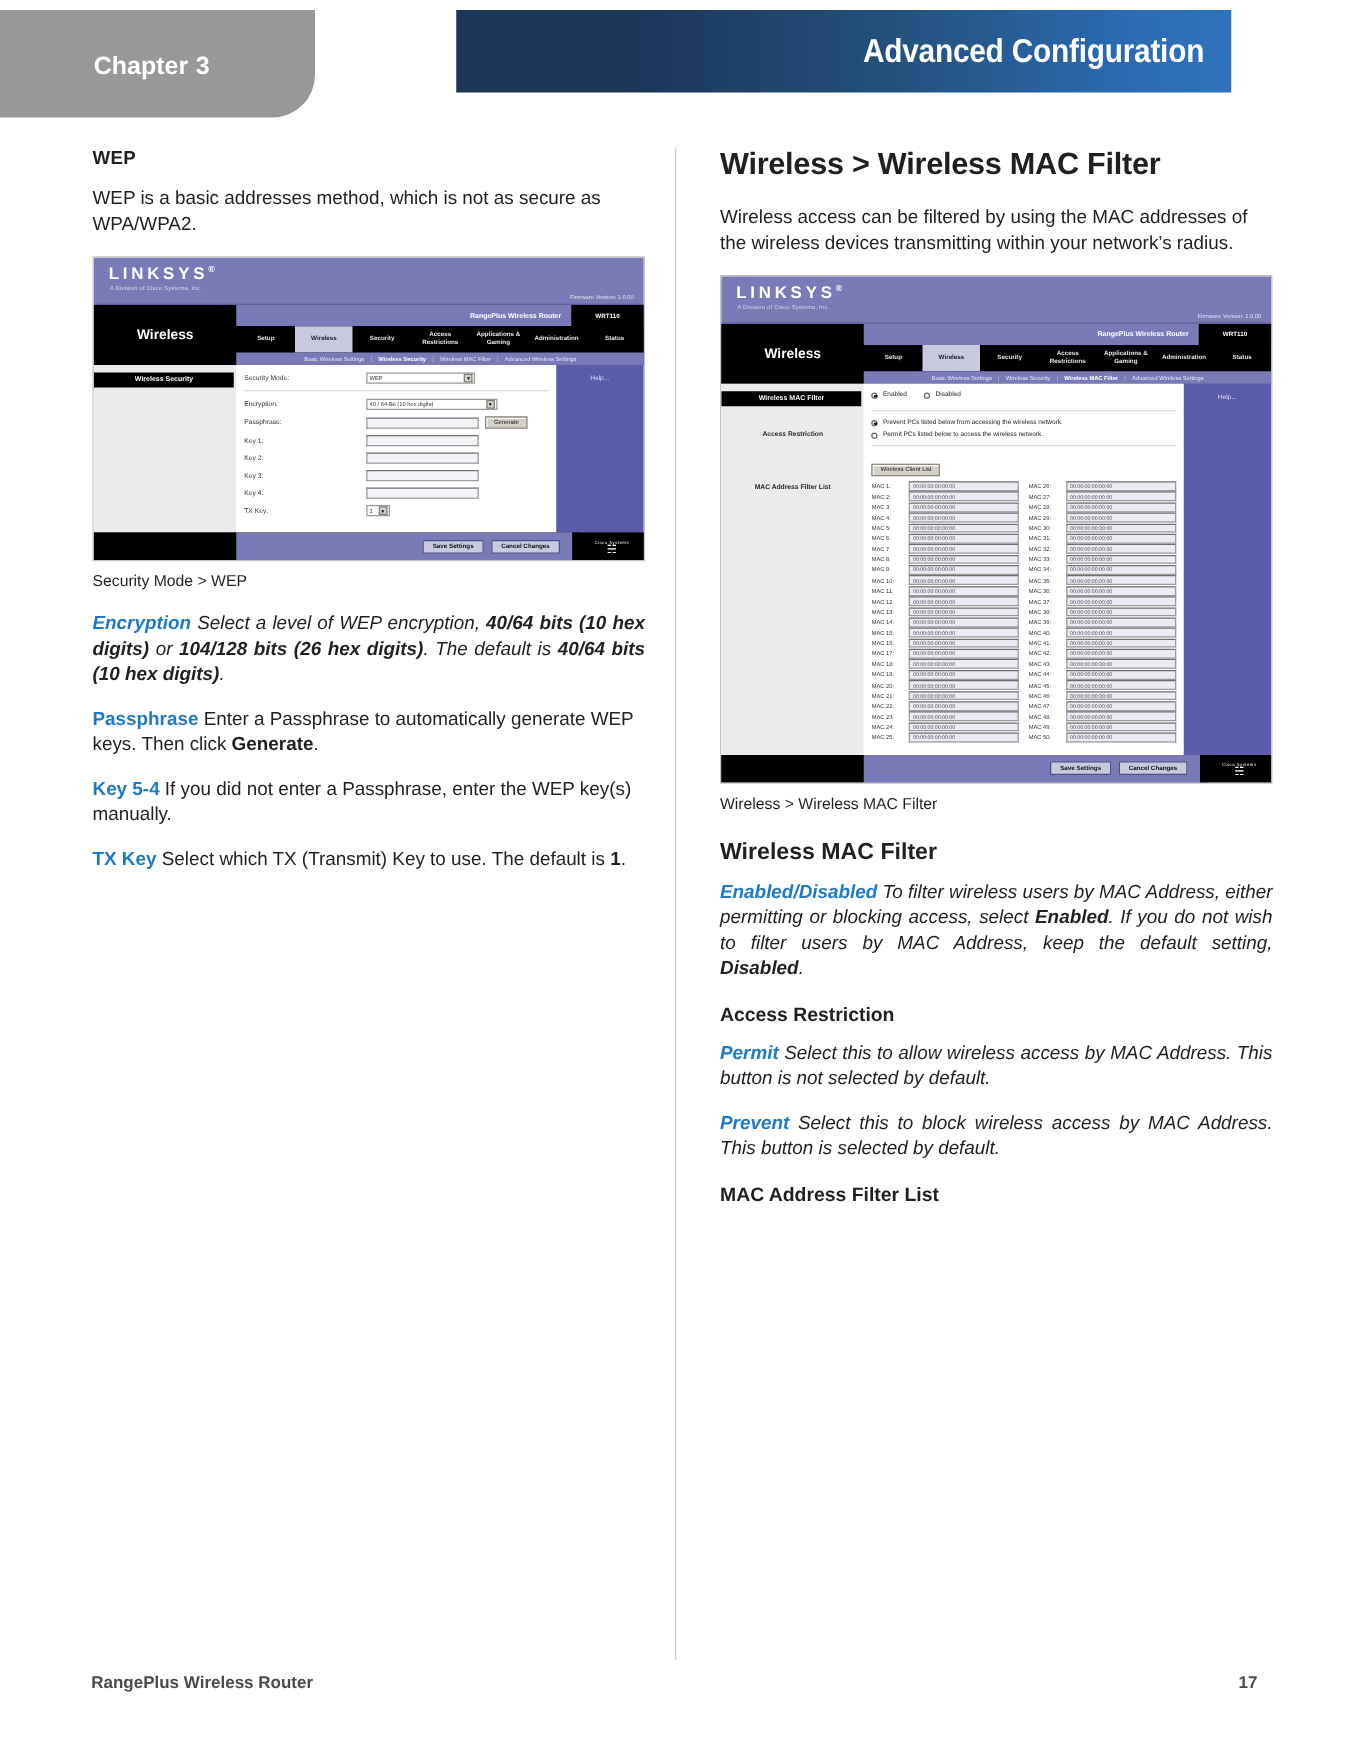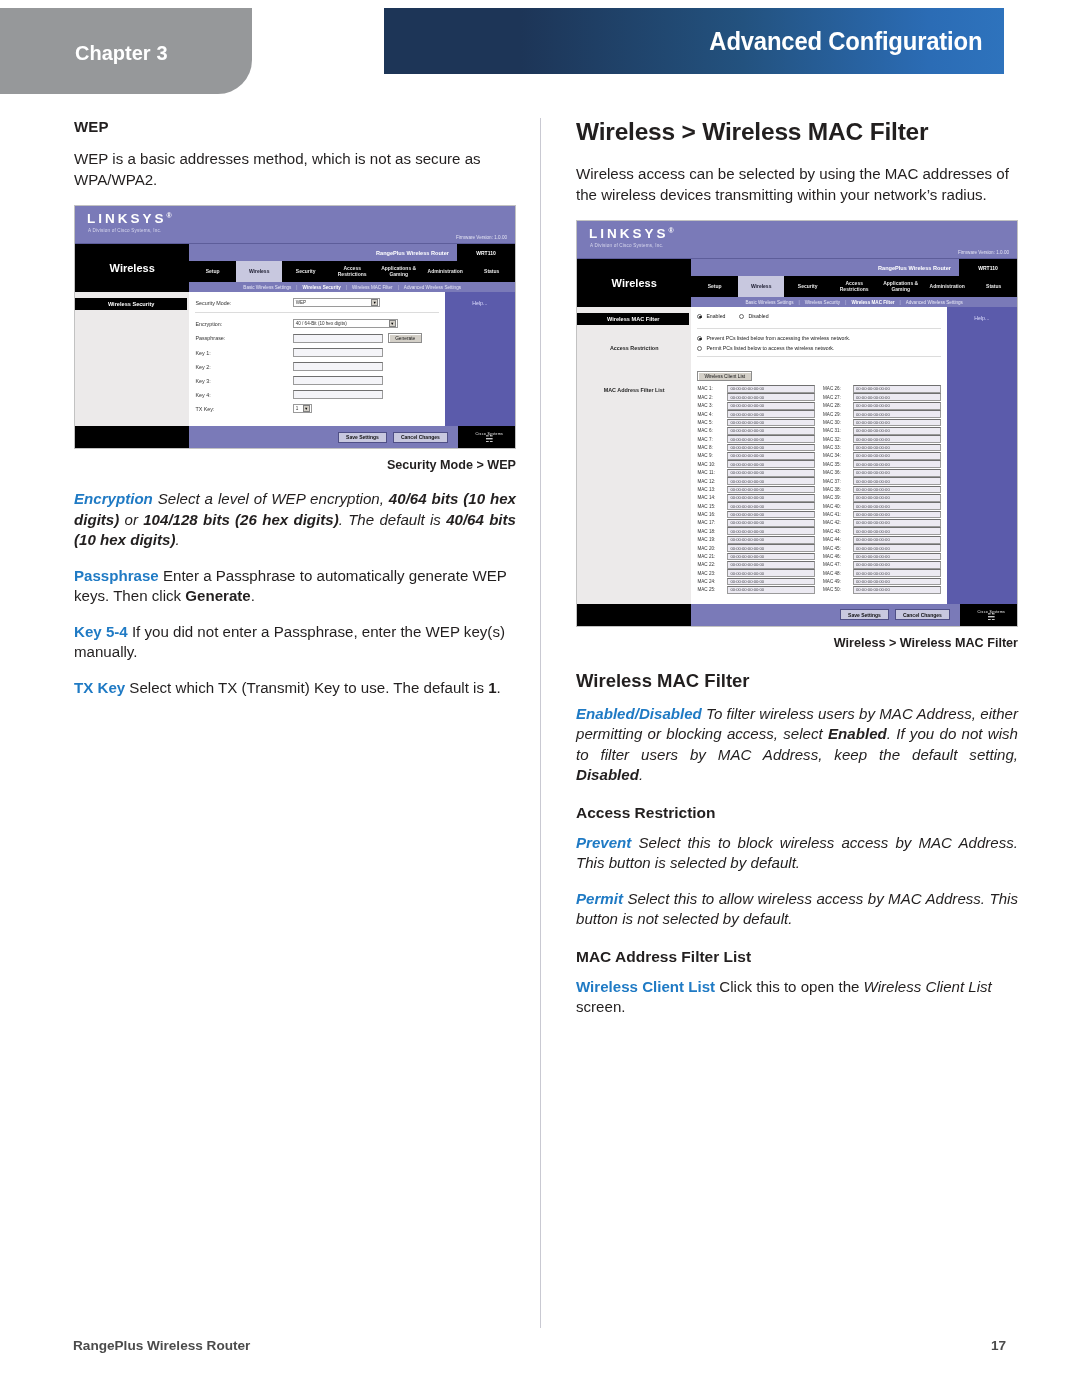--- a/index.html
+++ b/index.html
@@ -8,21 +8,21 @@
     width: 1080px; height: 1397px;
     background: #ffffff;
     font-family: "Liberation Sans", sans-serif;
     color: #221f1f;
     overflow: hidden;
   }
   .page { position: relative; width: 1080px; height: 1397px; }
 
   
   .hdr-bar {
-    position: absolute; left: 384px; top: 8px; width: 620px; height: 66px;
+    position: absolute; left: 365px; top: 8px; width: 620px; height: 66px;
     background: linear-gradient(to right, #1d3557 0%, #1d3557 22%, #23527f 58%, #2b6cb5 88%, #2e73bd 100%);
   }
   .hdr-title {
     position: absolute; right: 22px; top: 50%; transform: translateY(-50%);
     color: #ffffff; font-size: 26.5px; font-weight: bold;
     letter-spacing: -0.2px; white-space: nowrap;
     font-family: "Liberation Sans Narrow", "Liberation Sans", sans-serif;
     transform: translateY(-50%) scaleX(0.9); transform-origin: right center;
   }
   .chapter-tab {
@@ -72,23 +72,22 @@
   p.body {
     font-size: 15.1px; line-height: 1.36; margin-bottom: 15px;
     color: #221f1f;
   }
   p.just { text-align: justify; font-style: italic; }
   .blue { color: #1f7ac4; font-weight: bold; }
   .bold { font-weight: bold; }
   .ital { font-style: italic; }
 
   .caption {
-    font-size: 12.6px; text-align: right; color: #221f1f;
+    font-size: 12.6px; text-align: left; color: #221f1f;
     margin: 9px 0 17px 0;
-    font-weight: bold;
   }
 
   
   .shot {
     width: 100%;
     border: 1px solid #c2c2c2;
     background: #ffffff;
     position: relative;
     overflow: hidden;
     font-family: "Liberation Sans", sans-serif;
@@ -410,21 +409,21 @@
 
     <p class="body">
       <span class="blue">TX Key</span><span>  Select which TX (Transmit) Key to use. The default is </span><span class="bold">1</span><span>.</span>
     </p>
 
   </div>
 
   <div class="col col-right">
 
     <h1 class="page-head">Wireless &gt; Wireless MAC Filter</h1>
-    <p class="body">Wireless access can be selected by using the MAC addresses of the wireless devices transmitting within your network’s radius.</p>
+    <p class="body">Wireless access can be filtered by using the MAC addresses of the wireless devices transmitting within your network’s radius.</p>
 
     <div class="shot">
       <div class="shot-brandbar">
         <div class="logo"><span>LINKSYS</span><span class="tm">®</span></div>
         <div class="logo-sub">A Division of Cisco Systems, Inc.</div>
         <div class="fw-ver">Firmware Version: 1.0.00</div>
       </div>
       <div class="shot-navzone">
         <div class="nav-left">Wireless</div>
         <div class="nav-right">
@@ -709,32 +708,29 @@
 
     <h3 class="sub-head">Wireless MAC Filter</h3>
 
     <p class="body just">
       <span class="blue">Enabled/Disabled</span><span>  To filter wireless users by MAC Address, either permitting or blocking access, select </span><span class="bold">Enabled</span><span>. If you do not wish to filter users by MAC Address, keep the default setting, </span><span class="bold">Disabled</span><span>.</span>
     </p>
 
     <h4 class="min-head">Access Restriction</h4>
 
     <p class="body just">
+      <span class="blue">Permit</span><span> Select this to allow wireless access by MAC Address. This button is not selected by default.</span>
+    </p>
+
+    <p class="body just">
       <span class="blue">Prevent</span><span> Select this to block wireless access by MAC Address. This button is selected by default.</span>
     </p>
 
-    <p class="body just">
-      <span class="blue">Permit</span><span> Select this to allow wireless access by MAC Address. This button is not selected by default.</span>
-    </p>
-
     <h4 class="min-head">MAC Address Filter List</h4>
 
-    <p class="body">
-      <span class="blue">Wireless Client List</span><span>  Click this to open the </span><span class="ital">Wireless Client List</span><span> screen.</span>
-    </p>
   </div>
 
   <div class="pg-footer">
     <div class="name">RangePlus Wireless Router</div>
     <div class="num">17</div>
   </div>
 
 </div>
 
 </body></html>

